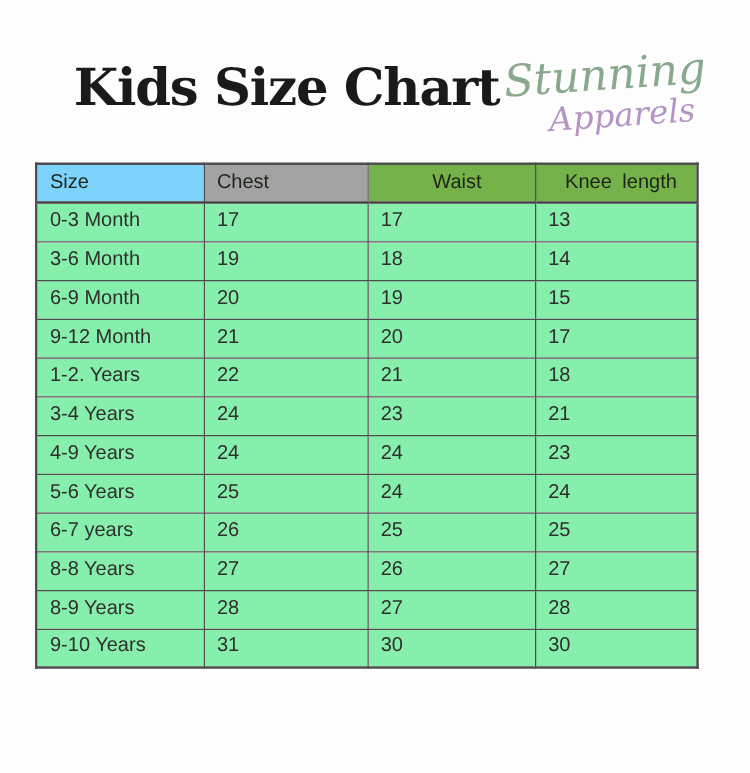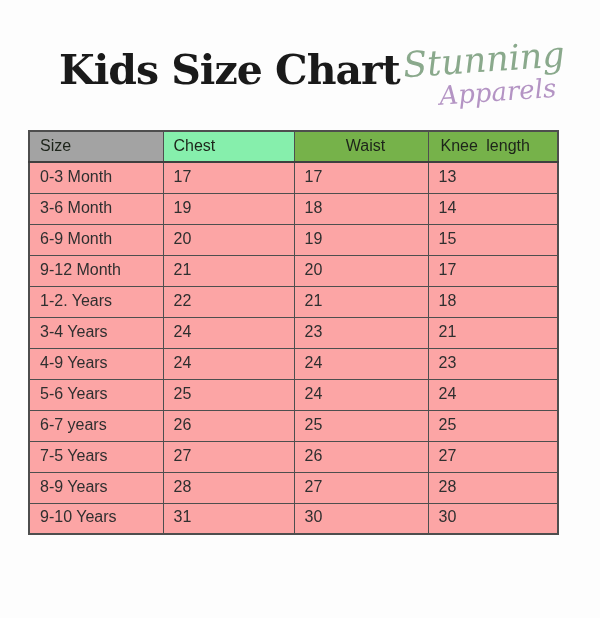--- a/index.html
+++ b/index.html
@@ -52,21 +52,21 @@
     padding: 0 4px 2px 10px;
     white-space: nowrap;
     overflow: hidden;
   }
   .size-table thead th {
     color: #1d241a;
     border-bottom: 2px solid #3f3f3f;
   }
   .size-table thead th.center { text-align: center; padding-left: 13px; }
   .size-table thead th.knee { padding-left: 12px; word-spacing: 4px; }
-  .size-table td { color: #2f2f2f; background: #fca5a5; }
+  .size-table td { color: #2f2f2f; background: #86efac; }
 </style>
 </head>
 <body>
 
 <h1 class="page-title" style="color: rgb(26, 26, 26);">Kids Size Chart</h1>
 
 <svg class="brand-logo" viewBox="0 0 165 90" aria-hidden="true">
   <g transform="rotate(-4 82 45)">
     <text x="6" y="42" font-size="35" fill="#8aa98c">Stunning</text>
     <text x="40" y="72" font-size="26" fill="#b494c4">Apparels</text>
@@ -75,24 +75,24 @@
 
 <table class="size-table">
   <colgroup>
     <col style="width:134px">
     <col style="width:131px">
     <col style="width:134px">
     <col style="width:130px">
   </colgroup>
   <thead>
     <tr>
-      <th style="background: #a3a3a3;">Size</th>
-      <th style="background: #86efac;">Chest</th>
+      <th style="background: #7dd3fc;">Size</th>
+      <th style="background: #a3a3a3;">Chest</th>
       <th class="center" style="background: rgb(118, 178, 74);">Waist</th>
-      <th class="knee" style="background: rgb(118, 178, 74);">Knee length</th>
+      <th class="knee" style="background: rgb(118, 178, 74); text-align: center;">Knee length</th>
     </tr>
   </thead>
   <tbody id="table-body">
       <tr>
         <td>0-3 Month</td>
         <td>17</td>
         <td>17</td>
         <td>13</td>
       </tr>
       <tr>
@@ -137,21 +137,21 @@
         <td>24</td>
         <td>24</td>
       </tr>
       <tr>
         <td>6-7 years</td>
         <td>26</td>
         <td>25</td>
         <td>25</td>
       </tr>
       <tr>
-        <td>7-5 Years</td>
+        <td>8-8 Years</td>
         <td>27</td>
         <td>26</td>
         <td>27</td>
       </tr>
       <tr>
         <td>8-9 Years</td>
         <td>28</td>
         <td>27</td>
         <td>28</td>
       </tr>

